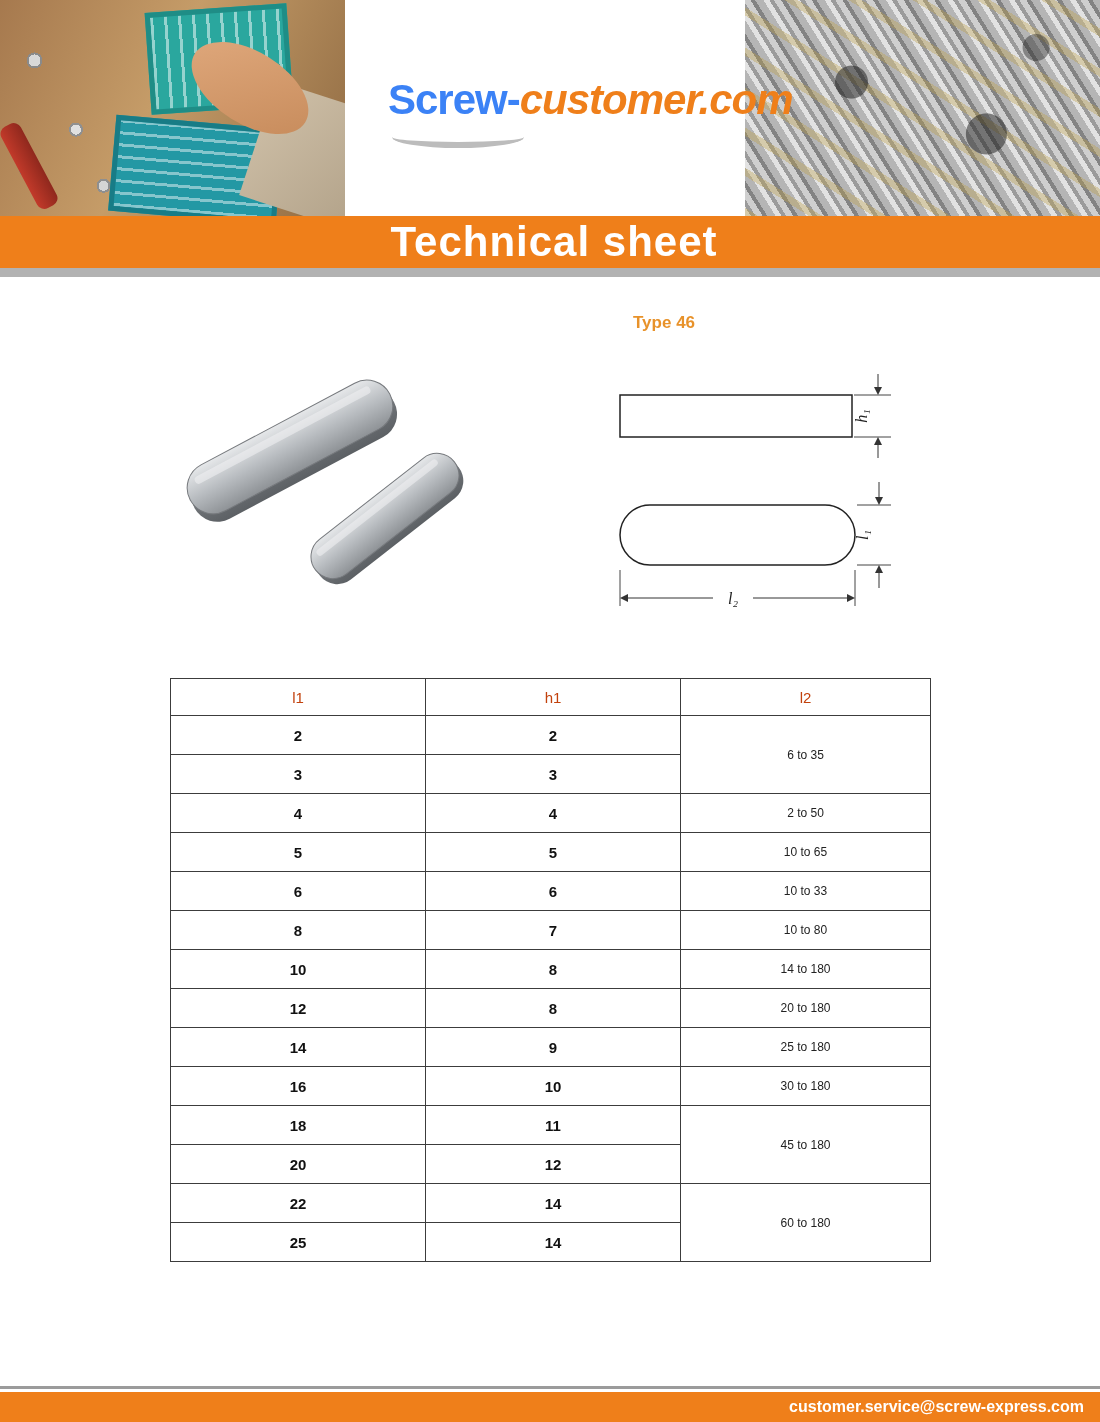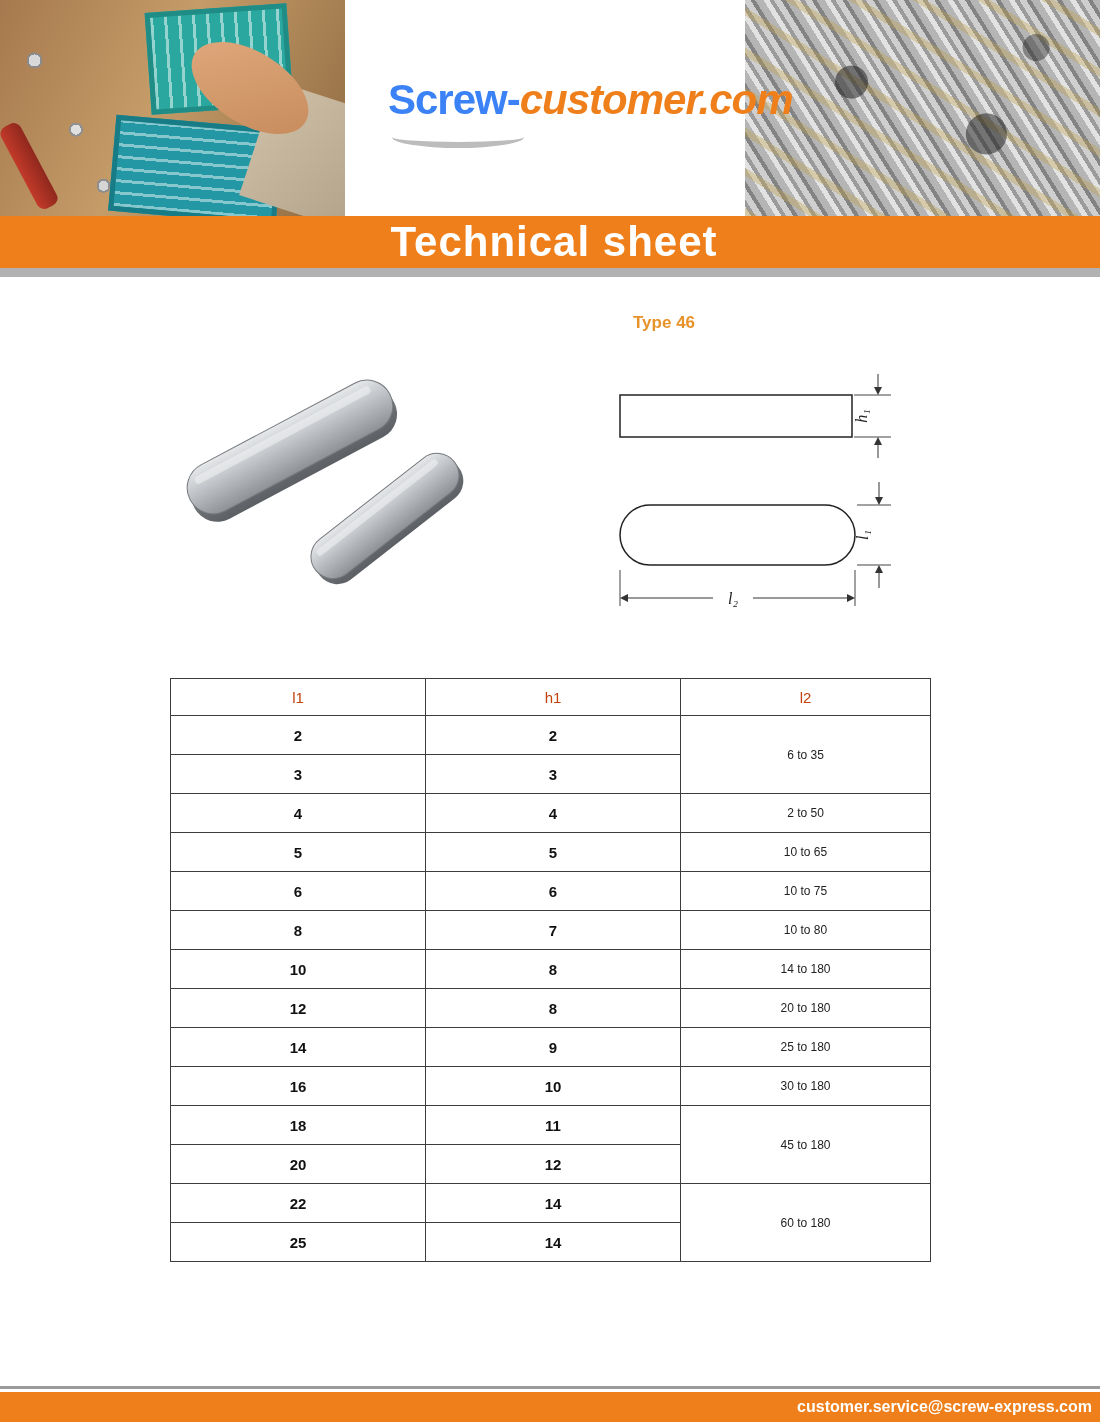--- a/index.html
+++ b/index.html
@@ -58,21 +58,21 @@
   
   .spec-table{left:170px;top:678px;width:760px;border-collapse:collapse;table-layout:fixed;}
   .spec-table th,.spec-table td{border:1px solid #3c3c3c;text-align:center;vertical-align:middle;padding:0;}
   .spec-table th{height:36px;font-size:15px;font-weight:normal;color:#c2410c;}
   .cell-val{height:38px;font-size:15px;font-weight:bold;color:#111;}
   .cell-range{font-size:12px;color:#222;font-weight:normal;}
 
   
   .footer-line{left:0;right:0;top:1386px;height:3px;background:#9b9b9b;}
   .footer-bar{left:0;right:0;top:1392px;height:30px;background:#ef7f1a;
-      display:flex;align-items:center;justify-content:flex-end;padding-right:8px;box-sizing:border-box;}
+      display:flex;align-items:center;justify-content:flex-end;padding-right:16px;box-sizing:border-box;}
   .footer-email{color:#ffffff;font-weight:bold;font-size:16px;}
 </style>
 </head>
 <body>
 
 <div class="abs photo photo-left">
   <div class="abs tray1"></div>
   <div class="abs tray2"></div>
   <div class="abs sleeve"></div>
   <div class="abs hand"></div>
@@ -176,21 +176,21 @@
         <td class="cell-range">2 to 50</td>
       </tr>
       <tr>
         <td class="cell-val">5</td>
         <td class="cell-val">5</td>
         <td class="cell-range">10 to 65</td>
       </tr>
       <tr>
         <td class="cell-val">6</td>
         <td class="cell-val">6</td>
-        <td class="cell-range">10 to 75</td>
+        <td class="cell-range">10 to 33</td>
       </tr>
       <tr>
         <td class="cell-val">8</td>
         <td class="cell-val">7</td>
         <td class="cell-range">10 to 80</td>
       </tr>
       <tr>
         <td class="cell-val">10</td>
         <td class="cell-val">8</td>
         <td class="cell-range">14 to 180</td>

